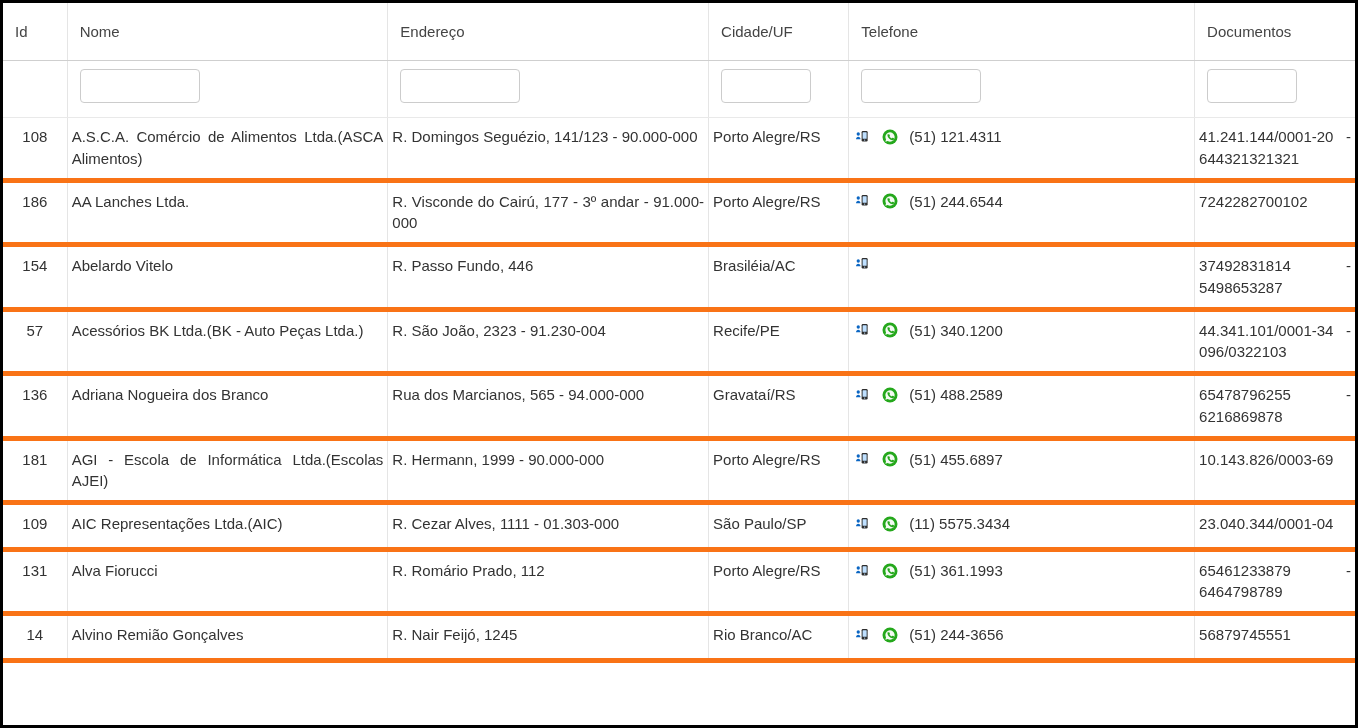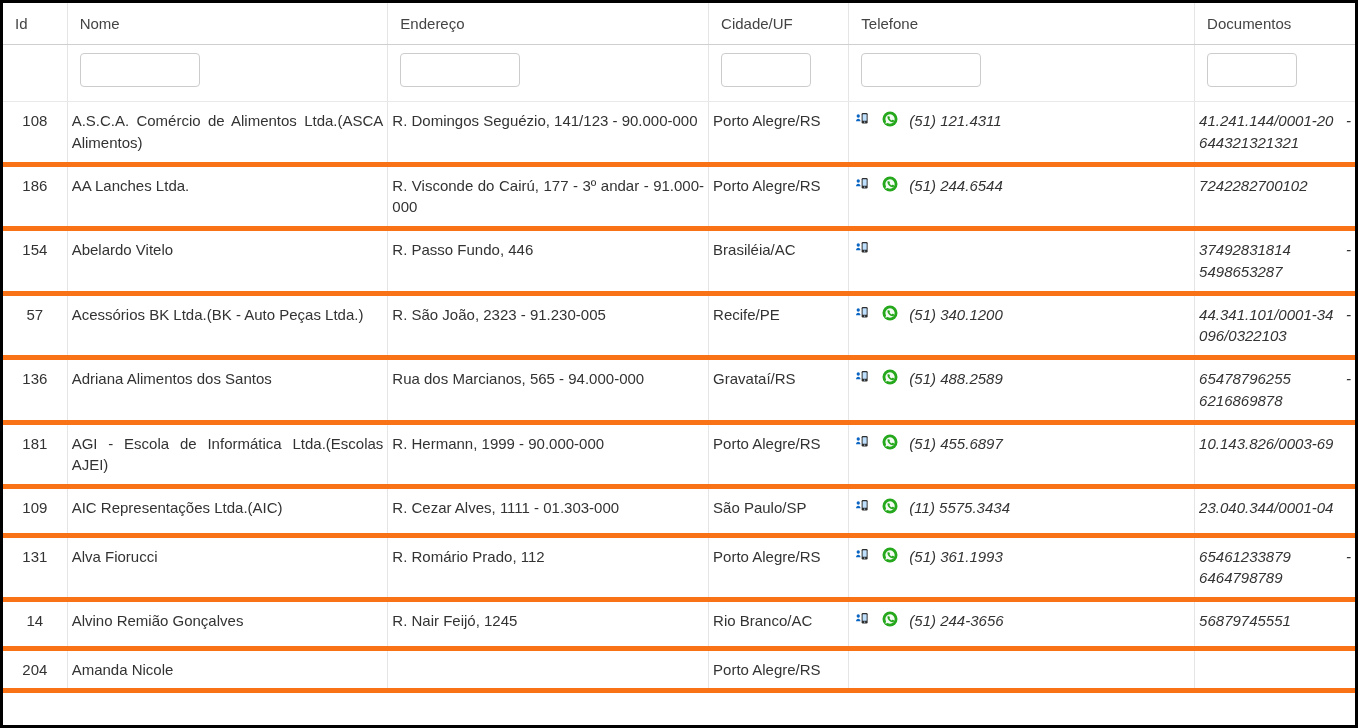--- a/index.html
+++ b/index.html
@@ -23,21 +23,21 @@
   table.data colgroup col.col-nome { width:320px; }
   table.data colgroup col.col-end  { width:320px; }
   table.data colgroup col.col-cid  { width:140px; }
   table.data colgroup col.col-tel  { width:345px; }
   table.data colgroup col.col-doc  { width:160px; }
 
   thead th {
     text-align:left;
     font-weight:400;
     color:#444;
-    padding:12px 12px;
+    padding:20px 12px;
     border-bottom:1px solid #cfcfcf;
     border-right:1px solid #e5e5e5;
     background:#fff;
   }
   thead tr:nth-child(2) th {
     border-bottom:2px solid #7d7d7d;
   }
   thead th:last-child { border-right:none; }
 
   tr.filter-row td {
@@ -64,24 +64,24 @@
 
   tbody.data-body td {
     padding:8px 4px;
     border-bottom:5px solid #f97316;
     border-right:1px solid #e5e5e5;
     vertical-align:top;
     line-height:1.45;
     text-align:justify;
     word-break:break-word;
   }
-  tbody.data-body td:last-child { border-right:none;font-style:italic; }
+  tbody.data-body td:last-child { border-right:none; }
   tbody.data-body td.col-id { text-align:center; }
 
-  .tel-wrap { display:inline-flex; gap:10px;font-style:italic; }
+  .tel-wrap { display:inline-flex; align-items:center; gap:10px; }
   .tel-text { white-space:nowrap; }
 
   
   .icon {
     display:inline-block;
     vertical-align:middle;
   }
   .phone-icon svg, .whatsapp-icon svg { display:block; }
 </style>
 </head>
@@ -184,21 +184,21 @@
                 <circle cx="15.5" cy="16.1" r="0.9" fill="#bfe0ff"></circle>
               </svg>
             </span>
             <span class="tel-text"></span>
           </span></td>
         <td class="col-doc">37492831814 - 5498653287</td>
       </tr>
       <tr>
         <td class="col-id">57</td>
         <td class="col-nome">Acessórios BK Ltda.(BK - Auto Peças Ltda.)</td>
-        <td class="col-end">R. São João, 2323 - 91.230-005</td>
+        <td class="col-end">R. São João, 2323 - 91.230-004</td>
         <td class="col-cid">Recife/PE</td>
         <td class="col-tel"><span class="tel-wrap">
             <span class="icon phone-icon">
               <svg width="18" height="18" viewBox="0 0 24 24">
                 <circle cx="7" cy="8" r="2.2" fill="#0b66c3"></circle>
                 <path d="M4 15c0-2 1.5-3.5 3-3.5s3 1.5 3 3.5" fill="#0b66c3"></path>
                 <rect x="11.5" y="4" width="8" height="14" rx="1.6" fill="#2e2e2e"></rect>
                 <rect x="12.8" y="5.8" width="5.4" height="8.6" rx="0.5" fill="#bfe0ff"></rect>
                 <circle cx="15.5" cy="16.1" r="0.9" fill="#bfe0ff"></circle>
               </svg>
@@ -209,21 +209,21 @@
                 <path d="M12 5.8a6.2 6.2 0 0 0-5.3 9.3L5.8 18.2l3.2-.8A6.2 6.2 0 1 0 12 5.8z" fill="#fff" opacity="0.95"></path>
                 <path d="M9.6 8.6c.2-.4.4-.4.6-.4h.5c.2 0 .4 0 .5.4.2.4.6 1.4.7 1.5.1.1.1.3 0 .5-.1.2-.2.3-.3.4-.2.2-.3.3-.1.6.2.3.8 1.2 1.7 1.8.9.6 1.2.5 1.4.4.2-.1.5-.5.6-.7.1-.2.3-.2.5-.1.2.1 1.3.6 1.5.7.2.1.3.2.3.3.1.2.1.8-.2 1.3-.3.5-1.4 1-2 1-1.7 0-3.6-1.4-4.6-2.4-1-1-2.1-2.7-2.1-4.1 0-.6.4-1.4.7-1.8z" fill="#25a81c"></path>
               </svg>
             </span>
             <span class="tel-text">(51) 340.1200</span>
           </span></td>
         <td class="col-doc">44.341.101/0001-34 - 096/0322103</td>
       </tr>
       <tr>
         <td class="col-id">136</td>
-        <td class="col-nome">Adriana Alimentos dos Santos</td>
+        <td class="col-nome">Adriana Nogueira dos Branco</td>
         <td class="col-end">Rua dos Marcianos, 565 - 94.000-000</td>
         <td class="col-cid">Gravataí/RS</td>
         <td class="col-tel"><span class="tel-wrap">
             <span class="icon phone-icon">
               <svg width="18" height="18" viewBox="0 0 24 24">
                 <circle cx="7" cy="8" r="2.2" fill="#0b66c3"></circle>
                 <path d="M4 15c0-2 1.5-3.5 3-3.5s3 1.5 3 3.5" fill="#0b66c3"></path>
                 <rect x="11.5" y="4" width="8" height="14" rx="1.6" fill="#2e2e2e"></rect>
                 <rect x="12.8" y="5.8" width="5.4" height="8.6" rx="0.5" fill="#bfe0ff"></rect>
                 <circle cx="15.5" cy="16.1" r="0.9" fill="#bfe0ff"></circle>
@@ -337,24 +337,14 @@
               <svg width="18" height="18" viewBox="0 0 24 24">
                 <circle cx="12" cy="12" r="10" fill="#25a81c"></circle>
                 <path d="M12 5.8a6.2 6.2 0 0 0-5.3 9.3L5.8 18.2l3.2-.8A6.2 6.2 0 1 0 12 5.8z" fill="#fff" opacity="0.95"></path>
                 <path d="M9.6 8.6c.2-.4.4-.4.6-.4h.5c.2 0 .4 0 .5.4.2.4.6 1.4.7 1.5.1.1.1.3 0 .5-.1.2-.2.3-.3.4-.2.2-.3.3-.1.6.2.3.8 1.2 1.7 1.8.9.6 1.2.5 1.4.4.2-.1.5-.5.6-.7.1-.2.3-.2.5-.1.2.1 1.3.6 1.5.7.2.1.3.2.3.3.1.2.1.8-.2 1.3-.3.5-1.4 1-2 1-1.7 0-3.6-1.4-4.6-2.4-1-1-2.1-2.7-2.1-4.1 0-.6.4-1.4.7-1.8z" fill="#25a81c"></path>
               </svg>
             </span>
             <span class="tel-text">(51) 244-3656</span>
           </span></td>
         <td class="col-doc">56879745551</td>
       </tr>
-      <tr>
-        <td class="col-id">204</td>
-        <td class="col-nome">Amanda Nicole</td>
-        <td class="col-end"></td>
-        <td class="col-cid">Porto Alegre/RS</td>
-        <td class="col-tel"><span class="tel-wrap">
-            <span class="tel-text"></span>
-          </span></td>
-        <td class="col-doc"></td>
-      </tr>
     </tbody>
 </table>
 
 </body></html>

